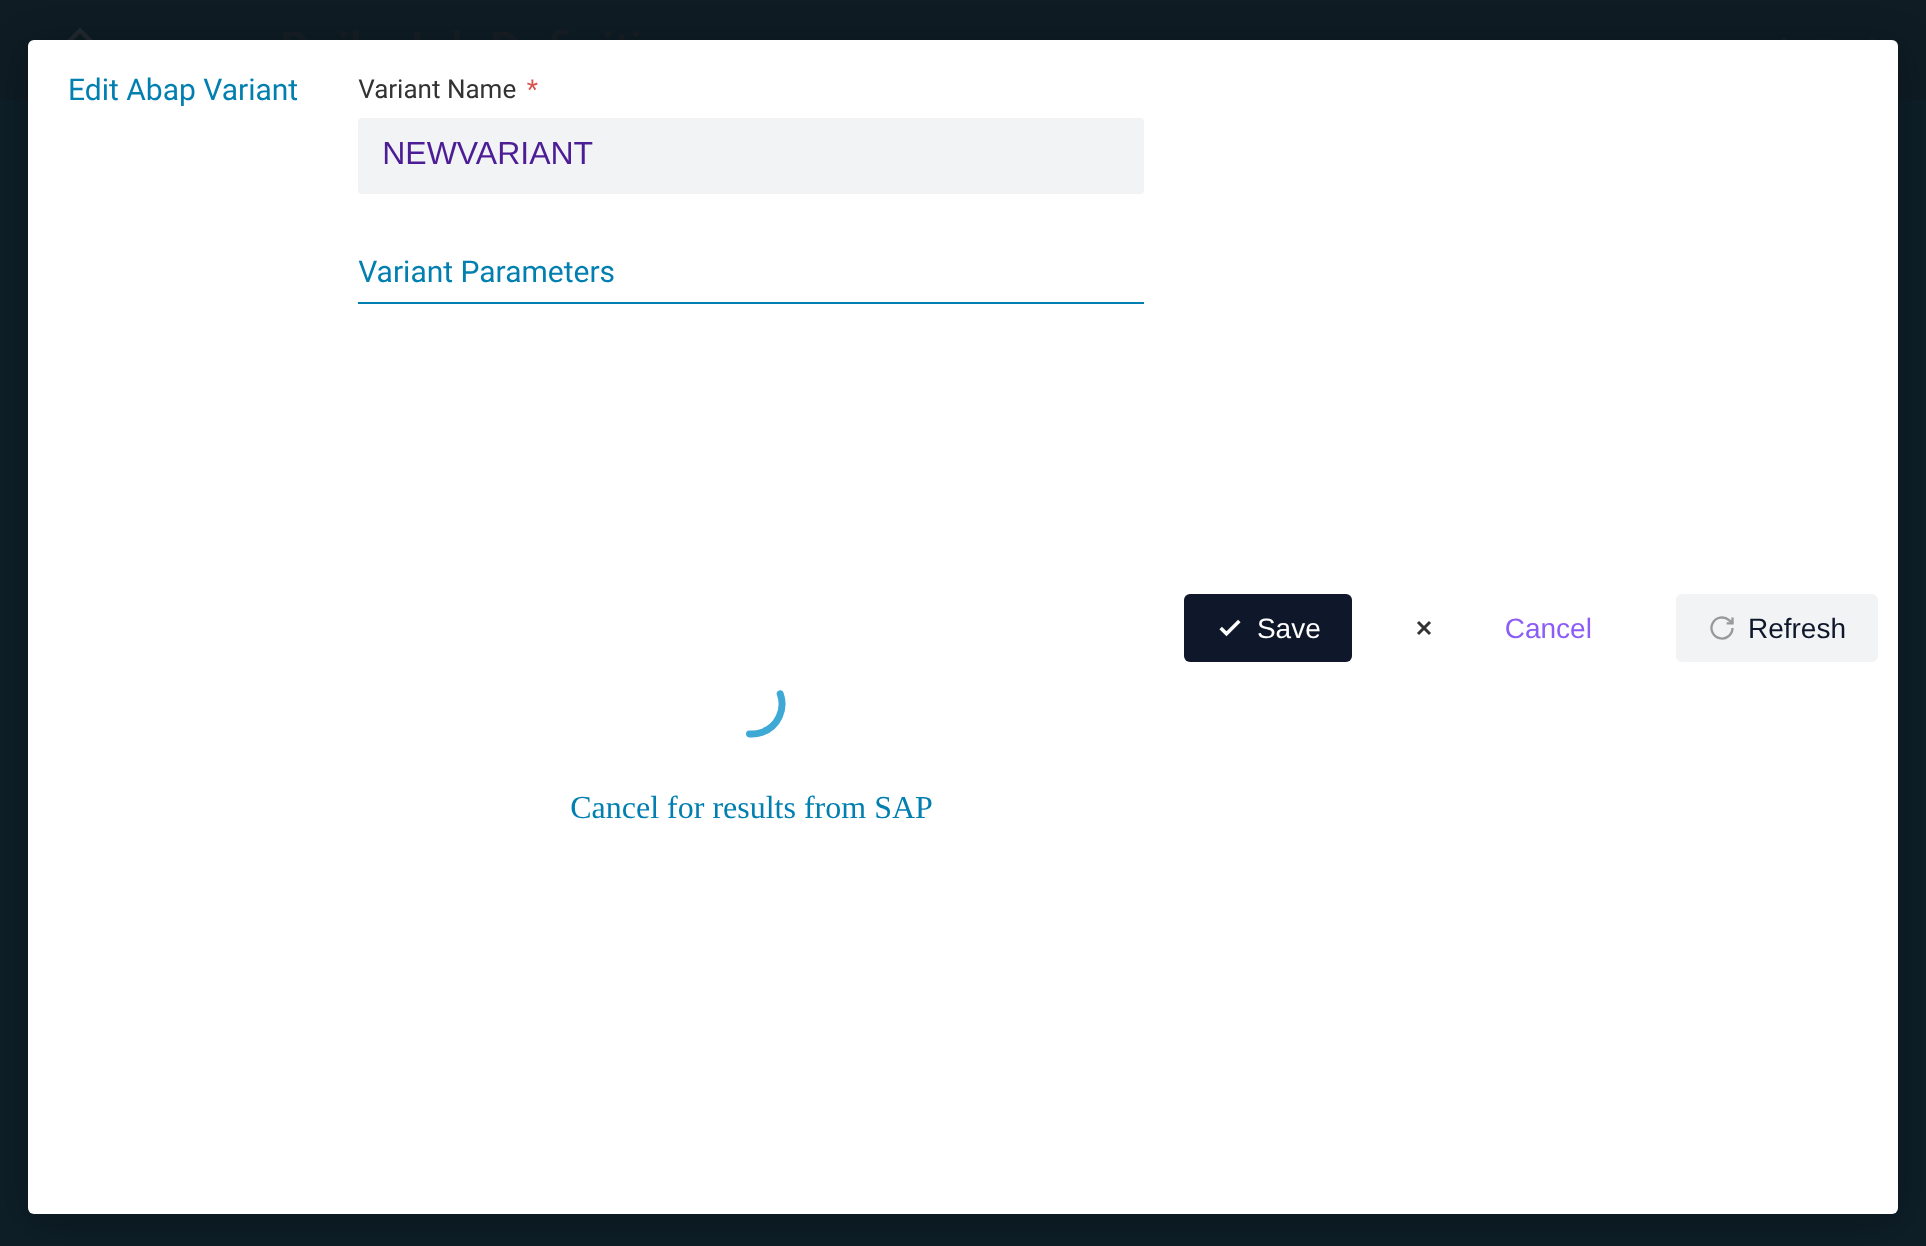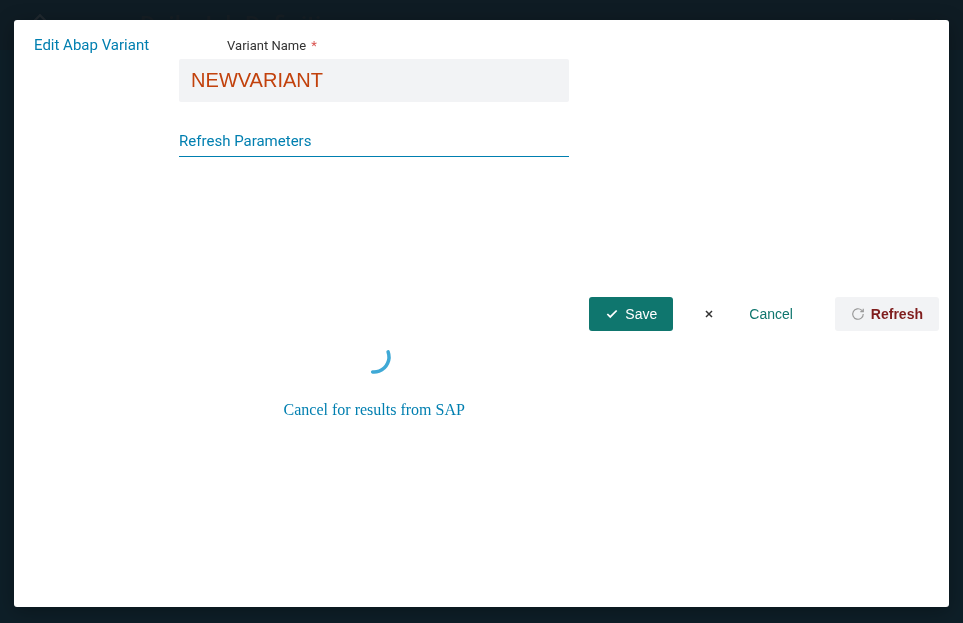--- a/index.html
+++ b/index.html
@@ -98,33 +98,32 @@
     .modal-body::-webkit-scrollbar-button {
       background: #f1f1f1;
       height: 17px;
       display: block;
     }
     .field-label {
       font-size: 13px;
       color: #333;
       margin-bottom: 6px;
       display: block;
-      margin-left: 48px;
     }
     .required-asterisk {
       color: #d9534f;
       margin-left: 2px;
     }
     .text-input {
       width: 100%;
       background: #f2f3f5;
       border: none;
       padding: 10px 12px;
-      font-size: 20px;
-      color: #c2410c;
+      font-size: 16px;
+      color: #4c1d95;
       border-radius: 2px;
     }
     .section-title {
       color: #007fb0;
       font-size: 15px;
       font-weight: 400;
       margin-top: 30px;
       padding-bottom: 6px;
       border-bottom: 1px solid #007fb0;
     }
@@ -164,32 +163,31 @@
       align-items: center;
       gap: 6px;
       padding: 9px 16px;
       border: none;
       border-radius: 3px;
       font-size: 14px;
       cursor: pointer;
       background: transparent;
     }
     .btn-save {
-      background: #0f766e;
+      background: #0f172a;
       color: #fff;
     }
     .btn-cancel {
-      color: #0f766e;
+      color: #8b5cf6;
       gap: 34px;
     }
     .btn-refresh {
       background: #f2f3f5;
-      color: #7f1d1d;
+      color: #0f172a;
       margin-left: 12px;
-      font-weight: bold;
     }
     .btn-icon {
       display: inline-flex;
       align-items: center;
     }
   </style>
 </head>
 <body>
 
 <div class="background-header">
@@ -215,21 +213,21 @@
     <div class="modal-title">Edit Abap Variant</div>
   </div>
 
   <div class="modal-body">
     <label class="field-label">
       <span>Variant Name</span>
       <span class="required-asterisk">*</span>
     </label>
     <input type="text" class="text-input" value="NEWVARIANT" style="">
 
-    <div class="section-title">Refresh Parameters</div>
+    <div class="section-title">Variant Parameters</div>
 
     <div class="loading-area">
       <div class="spinner">
         <svg width="40" height="40" viewBox="0 0 40 40">
           <circle cx="20" cy="20" r="15" fill="none" stroke="#3fa9d6" stroke-width="3.5" stroke-linecap="round" stroke-dasharray="30 70" transform="rotate(-20 20 20)"></circle>
         </svg>
       </div>
       <div class="loading-text">Cancel for results from SAP</div>
     </div>
   </div>

